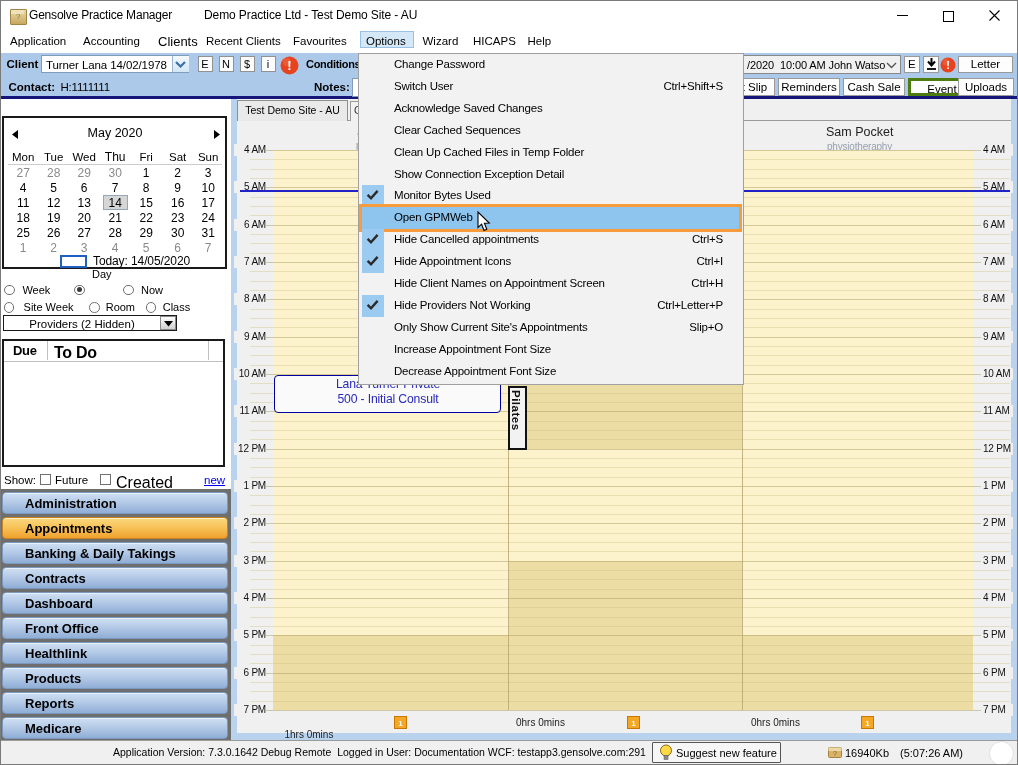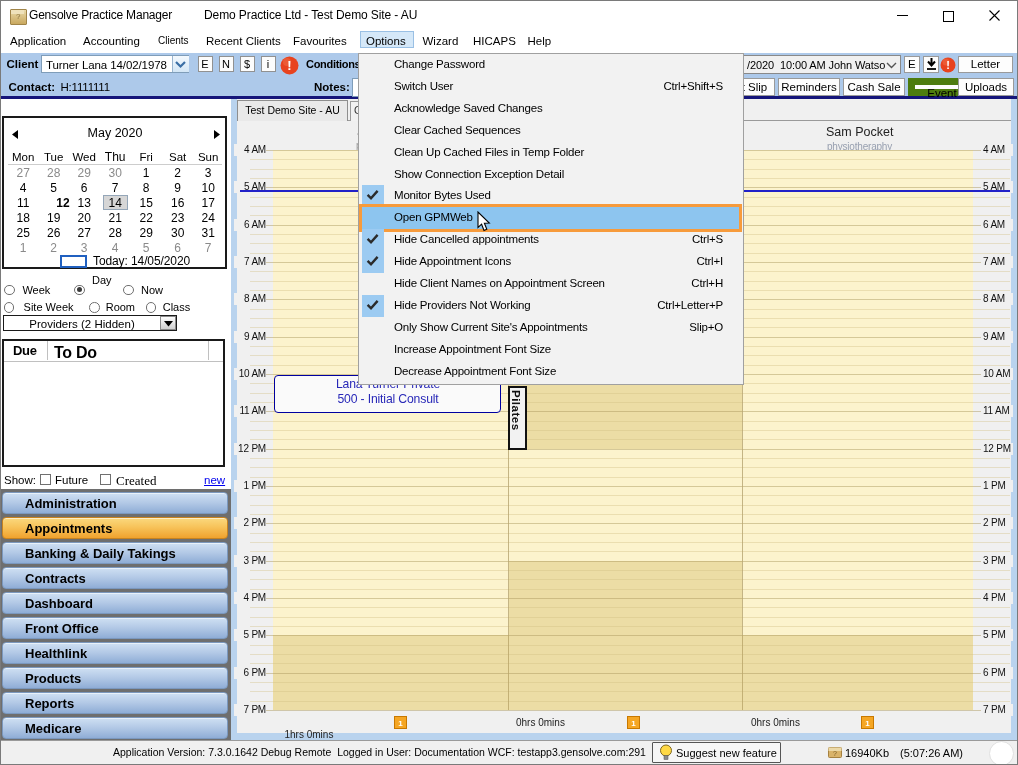--- a/index.html
+++ b/index.html
@@ -13,21 +13,21 @@
 <div class="ab" style="left:29px;top:9px;font-size:12px;color:#000;white-space:nowrap;line-height:1.1;letter-spacing:-0.2px;">Gensolve Practice Manager</div>
 <div class="ab" style="left:204px;top:9px;font-size:12px;color:#000;white-space:nowrap;line-height:1.1;letter-spacing:-0.1px;">Demo Practice Ltd - Test Demo Site - AU</div>
 <div class="ab" style="left:897px;top:15px;width:11px;height:0px;border-top:1px solid #000;"></div>
 <div class="ab" style="left:943px;top:11px;width:9px;height:9px;border:1px solid #000;"></div>
 <svg class="ab" style="left:989px;top:10px" width="11" height="11">
       <path d="M0.5 0.5 L10.5 10.5 M10.5 0.5 L0.5 10.5" stroke="#000" stroke-width="1.1"></path>
     </svg>
 <div class="ab" style="left:360px;top:30.5px;width:54px;height:17.5px;background:#d5e8f8;border:1px solid #9ac0e4;box-sizing:border-box;"></div>
 <div class="ab" style="left:10px;top:35px;font-size:11.5px;color:#000;white-space:nowrap;line-height:1.1;">Application</div>
 <div class="ab" style="left:83px;top:35px;font-size:11.5px;color:#000;white-space:nowrap;line-height:1.1;">Accounting</div>
-<div class="ab" style="left:158px;top:35px;font-size:10px;color:#000;white-space:nowrap;line-height:1.1;">Clients</div>
+<div class="ab" style="left:158px;top:35px;font-size:13px;color:#000;white-space:nowrap;line-height:1.1;">Clients</div>
 <div class="ab" style="left:206px;top:35px;font-size:11.5px;color:#000;white-space:nowrap;line-height:1.1;">Recent Clients</div>
 <div class="ab" style="left:293px;top:35px;font-size:11.5px;color:#000;white-space:nowrap;line-height:1.1;">Favourites</div>
 <div class="ab" style="left:366px;top:35px;font-size:11.5px;color:#000;white-space:nowrap;line-height:1.1;">Options</div>
 <div class="ab" style="left:422.5px;top:35px;font-size:11.5px;color:#000;white-space:nowrap;line-height:1.1;">Wizard</div>
 <div class="ab" style="left:473px;top:35px;font-size:11.5px;color:#000;white-space:nowrap;line-height:1.1;">HICAPS</div>
 <div class="ab" style="left:527.5px;top:35px;font-size:11.5px;color:#000;white-space:nowrap;line-height:1.1;">Help</div>
 <div class="ab" style="left:0px;top:53px;width:1018px;height:44px;background:#adc9ea;"></div>
 <div class="ab" style="left:0px;top:96px;width:1018px;height:3px;background:#15157a;"></div>
 <div class="ab" style="left:6.5px;top:58px;font-size:11.5px;color:#000;white-space:nowrap;line-height:1.1;font-weight:bold;">Client</div>
 <div class="ab" style="left:41px;top:55px;width:148px;height:18px;background:#fff;border:1px solid #7f9db9;box-sizing:border-box;"></div>
@@ -64,21 +64,21 @@
     </svg>
 <svg class="ab" style="left:940px;top:57px" width="16" height="16">
       <circle cx="8" cy="8" r="7.5" fill="#e8431f"></circle>
       <circle cx="6" cy="5" r="3.5" fill="#ef6a44" opacity="0.6"></circle>
       <text x="8" y="12" font-family="Liberation Sans" font-size="11" font-weight="bold" fill="#fff" text-anchor="middle">!</text>
     </svg>
 <div class="ab" style="left:958px;top:56px;width:55px;height:17px;background:#fdfdfd;border:1px solid #9a9a9a;text-align:center;font-size:11.5px;line-height:15px;color:#000;box-sizing:border-box;">Letter</div>
 <div class="ab" style="left:734px;top:78px;width:41px;height:18px;background:#fdfdfd;border:1px solid #9a9a9a;text-align:center;font-size:11.5px;line-height:16px;color:#000;box-sizing:border-box;">t Slip</div>
 <div class="ab" style="left:778px;top:78px;width:62px;height:18px;background:#fdfdfd;border:1px solid #9a9a9a;text-align:center;font-size:11.5px;line-height:16px;color:#000;box-sizing:border-box;">Reminders</div>
 <div class="ab" style="left:843px;top:78px;width:62px;height:18px;background:#fdfdfd;border:1px solid #9a9a9a;text-align:center;font-size:11.5px;line-height:16px;color:#000;box-sizing:border-box;">Cash Sale</div>
-<div class="ab" style="left:908px;top:78px;width:68px;height:18px;background:#fdfdfd;border:7px solid #4d7c0f;text-align:center;font-size:11.5px;line-height:16px;color:#000;box-sizing:border-box;">Event</div>
+<div class="ab" style="left:908px;top:78px;width:68px;height:18px;background:#fdfdfd;border:3px solid #4d7c0f;text-align:center;font-size:11.5px;line-height:16px;color:#000;box-sizing:border-box;">Event</div>
 <div class="ab" style="left:958px;top:78px;width:56px;height:18px;background:#fdfdfd;border:1px solid #9a9a9a;text-align:center;font-size:11.5px;line-height:16px;color:#000;box-sizing:border-box;">Uploads</div>
 <div class="ab" style="left:0px;top:99px;width:232px;height:640px;background:#fff;"></div>
 <div class="ab" style="left:2px;top:116px;width:225px;height:153px;background:#fff;border:2px solid #1a1a1a;box-sizing:border-box;"></div>
 <div class="ab" style="left:0px;top:127px;font-size:12.5px;color:#000;white-space:nowrap;line-height:1.1;width:230px;text-align:center;">May 2020</div>
 <svg class="ab" style="left:12px;top:130px" width="7" height="9">
       <path d="M6 0 L0 4.5 L6 9 Z" fill="#000"></path>
     </svg>
 <svg class="ab" style="left:213px;top:130px" width="7" height="9">
       <path d="M1 0 L7 4.5 L1 9 Z" fill="#000"></path>
     </svg>
@@ -98,21 +98,21 @@
 <div class="ab" style="left:161.7px;top:167px;font-size:12px;color:#000;white-space:nowrap;line-height:1.1;width:32px;text-align:center;">2</div>
 <div class="ab" style="left:192.2px;top:167px;font-size:12px;color:#000;white-space:nowrap;line-height:1.1;width:32px;text-align:center;">3</div>
 <div class="ab" style="left:7.199999999999999px;top:182px;font-size:12px;color:#000;white-space:nowrap;line-height:1.1;width:32px;text-align:center;">4</div>
 <div class="ab" style="left:37.7px;top:182px;font-size:12px;color:#000;white-space:nowrap;line-height:1.1;width:32px;text-align:center;">5</div>
 <div class="ab" style="left:68.2px;top:182px;font-size:12px;color:#000;white-space:nowrap;line-height:1.1;width:32px;text-align:center;">6</div>
 <div class="ab" style="left:99.2px;top:182px;font-size:12px;color:#000;white-space:nowrap;line-height:1.1;width:32px;text-align:center;">7</div>
 <div class="ab" style="left:130.2px;top:182px;font-size:12px;color:#000;white-space:nowrap;line-height:1.1;width:32px;text-align:center;">8</div>
 <div class="ab" style="left:161.7px;top:182px;font-size:12px;color:#000;white-space:nowrap;line-height:1.1;width:32px;text-align:center;">9</div>
 <div class="ab" style="left:192.2px;top:182px;font-size:12px;color:#000;white-space:nowrap;line-height:1.1;width:32px;text-align:center;">10</div>
 <div class="ab" style="left:7.199999999999999px;top:197px;font-size:12px;color:#000;white-space:nowrap;line-height:1.1;width:32px;text-align:center;">11</div>
-<div class="ab" style="left:37.7px;top:197px;font-size:12px;color:#000;white-space:nowrap;line-height:1.1;width:32px;text-align:right;font-weight:bold;">12</div>
+<div class="ab" style="left:37.7px;top:197px;font-size:12px;color:#000;white-space:nowrap;line-height:1.1;width:32px;text-align:center;">12</div>
 <div class="ab" style="left:68.2px;top:197px;font-size:12px;color:#000;white-space:nowrap;line-height:1.1;width:32px;text-align:center;">13</div>
 <div class="ab" style="left:102.7px;top:195px;width:25px;height:15px;background:#d6d6d6;border:1px solid #94a6b8;box-sizing:border-box;"></div>
 <div class="ab" style="left:99.2px;top:197px;font-size:12px;color:#000;white-space:nowrap;line-height:1.1;width:32px;text-align:center;">14</div>
 <div class="ab" style="left:130.2px;top:197px;font-size:12px;color:#000;white-space:nowrap;line-height:1.1;width:32px;text-align:center;">15</div>
 <div class="ab" style="left:161.7px;top:197px;font-size:12px;color:#000;white-space:nowrap;line-height:1.1;width:32px;text-align:center;">16</div>
 <div class="ab" style="left:192.2px;top:197px;font-size:12px;color:#000;white-space:nowrap;line-height:1.1;width:32px;text-align:center;">17</div>
 <div class="ab" style="left:7.199999999999999px;top:212px;font-size:12px;color:#000;white-space:nowrap;line-height:1.1;width:32px;text-align:center;">18</div>
 <div class="ab" style="left:37.7px;top:212px;font-size:12px;color:#000;white-space:nowrap;line-height:1.1;width:32px;text-align:center;">19</div>
 <div class="ab" style="left:68.2px;top:212px;font-size:12px;color:#000;white-space:nowrap;line-height:1.1;width:32px;text-align:center;">20</div>
 <div class="ab" style="left:99.2px;top:212px;font-size:12px;color:#000;white-space:nowrap;line-height:1.1;width:32px;text-align:center;">21</div>
@@ -132,21 +132,21 @@
 <div class="ab" style="left:99.2px;top:242px;font-size:12px;color:#8a8a8a;white-space:nowrap;line-height:1.1;width:32px;text-align:center;">4</div>
 <div class="ab" style="left:130.2px;top:242px;font-size:12px;color:#8a8a8a;white-space:nowrap;line-height:1.1;width:32px;text-align:center;">5</div>
 <div class="ab" style="left:161.7px;top:242px;font-size:12px;color:#8a8a8a;white-space:nowrap;line-height:1.1;width:32px;text-align:center;">6</div>
 <div class="ab" style="left:192.2px;top:242px;font-size:12px;color:#8a8a8a;white-space:nowrap;line-height:1.1;width:32px;text-align:center;">7</div>
 <div class="ab" style="left:60px;top:255px;width:27px;height:13px;background:#fff;border:2px solid #2060c0;box-sizing:border-box;"></div>
 <div class="ab" style="left:93px;top:255px;font-size:12px;color:#000;white-space:nowrap;line-height:1.1;letter-spacing:-0.1px;">Today: 14/05/2020</div>
 <div class="ab" style="left:4.2px;top:284.5px;width:10.5px;height:10.5px;background:#fff;border:1px solid #707070;border-radius:50%;box-sizing:border-box;"></div>
 <div class="ab" style="left:22.4px;top:283.5px;font-size:11px;color:#000;white-space:nowrap;line-height:1.1;">Week</div>
 <div class="ab" style="left:74.3px;top:284.5px;width:10.5px;height:10.5px;background:#fff;border:1px solid #707070;border-radius:50%;box-sizing:border-box;"></div>
 <div class="ab" style="left:77.1px;top:287.3px;width:5px;height:5px;background:#3a3a3a;border-radius:50%;"></div>
-<div class="ab" style="left:92px;top:274px;font-size:11px;color:#000;white-space:nowrap;line-height:1.1;">Day</div>
+<div class="ab" style="left:92px;top:268px;font-size:11px;color:#000;white-space:nowrap;line-height:1.1;">Day</div>
 <div class="ab" style="left:123.3px;top:284.5px;width:10.5px;height:10.5px;background:#fff;border:1px solid #707070;border-radius:50%;box-sizing:border-box;"></div>
 <div class="ab" style="left:141px;top:283.5px;font-size:11px;color:#000;white-space:nowrap;line-height:1.1;">Now</div>
 <div class="ab" style="left:3.5px;top:302.0px;width:10.5px;height:10.5px;background:#fff;border:1px solid #707070;border-radius:50%;box-sizing:border-box;"></div>
 <div class="ab" style="left:23.6px;top:301.0px;font-size:11px;color:#000;white-space:nowrap;line-height:1.1;">Site Week</div>
 <div class="ab" style="left:89.2px;top:302.0px;width:10.5px;height:10.5px;background:#fff;border:1px solid #707070;border-radius:50%;box-sizing:border-box;"></div>
 <div class="ab" style="left:105.7px;top:301.0px;font-size:11px;color:#000;white-space:nowrap;line-height:1.1;">Room</div>
 <div class="ab" style="left:145.8px;top:302.0px;width:10.5px;height:10.5px;background:#fff;border:1px solid #707070;border-radius:50%;box-sizing:border-box;"></div>
 <div class="ab" style="left:162.7px;top:301.0px;font-size:11px;color:#000;white-space:nowrap;line-height:1.1;">Class</div>
 <div class="ab" style="left:3px;top:315px;width:174px;height:16px;background:#fff;border:1px solid #1a1a1a;box-sizing:border-box;"></div>
 <div class="ab" style="left:3px;top:317.5px;font-size:11.5px;color:#000;white-space:nowrap;line-height:1.1;width:158px;text-align:center;">Providers (2 Hidden)</div>
@@ -157,21 +157,21 @@
 <div class="ab" style="left:2px;top:339px;width:223px;height:128px;background:#fff;border:2px solid #1a1a1a;box-sizing:border-box;"></div>
 <div class="ab" style="left:13px;top:344px;font-size:13px;color:#000;white-space:nowrap;line-height:1.1;font-weight:bold;letter-spacing:-0.3px;">Due</div>
 <div class="ab" style="left:54px;top:344px;font-size:16px;color:#000;white-space:nowrap;line-height:1.1;font-weight:bold;letter-spacing:-0.3px;text-align:center;">To Do</div>
 <div class="ab" style="left:46.5px;top:341px;width:0px;height:19px;border-left:1px solid #c0c0c0;"></div>
 <div class="ab" style="left:207.5px;top:341px;width:0px;height:19px;border-left:1px solid #c0c0c0;"></div>
 <div class="ab" style="left:4px;top:360.5px;width:219px;height:0px;border-top:1px solid #c0c0c0;"></div>
 <div class="ab" style="left:4px;top:473.5px;font-size:11.5px;color:#000;white-space:nowrap;line-height:1.1;">Show:</div>
 <div class="ab" style="left:39.5px;top:474px;width:11px;height:11px;background:#fff;border:1px solid #707070;box-sizing:border-box;"></div>
 <div class="ab" style="left:55px;top:473.5px;font-size:11.5px;color:#000;white-space:nowrap;line-height:1.1;">Future</div>
 <div class="ab" style="left:100px;top:474px;width:11px;height:11px;background:#fff;border:1px solid #707070;box-sizing:border-box;"></div>
-<div class="ab" style="left:116px;top:473.5px;font-size:13px;color:#000;white-space:nowrap;line-height:1.1;font-family:Liberation Serif, serif;">Created</div>
+<div class="ab" style="left:116px;top:473.5px;font-size:16px;color:#000;white-space:nowrap;line-height:1.1;">Created</div>
 <div class="ab" style="left:204px;top:473.5px;font-size:11.5px;color:#0000ee;white-space:nowrap;line-height:1.1;text-decoration:underline;">new</div>
 <div class="ab" style="left:0px;top:489px;width:232px;height:251px;background:#6e6e6e;"></div>
 <div class="ab" style="left:2px;top:492px;width:226px;height:22px;background:linear-gradient(#cfe0f3,#b3c9e6 48%,#8fadd6);border:1px solid #7b98be;border-radius:4px;box-sizing:border-box;box-shadow:inset 0 1px 0 rgba(255,255,255,0.55);"></div>
 <div class="ab" style="left:25px;top:496.5px;font-size:13px;color:#000;white-space:nowrap;line-height:1.1;font-weight:bold;">Administration</div>
 <div class="ab" style="left:2px;top:517px;width:226px;height:22px;background:linear-gradient(#fbd97e,#f7c35a 45%,#f0a22e);border:1px solid #c8831f;border-radius:4px;box-sizing:border-box;box-shadow:inset 0 1px 0 rgba(255,255,255,0.55);"></div>
 <div class="ab" style="left:25px;top:521.5px;font-size:13px;color:#000;white-space:nowrap;line-height:1.1;font-weight:bold;">Appointments</div>
 <div class="ab" style="left:2px;top:542px;width:226px;height:22px;background:linear-gradient(#cfe0f3,#b3c9e6 48%,#8fadd6);border:1px solid #7b98be;border-radius:4px;box-sizing:border-box;box-shadow:inset 0 1px 0 rgba(255,255,255,0.55);"></div>
 <div class="ab" style="left:25px;top:546.5px;font-size:13px;color:#000;white-space:nowrap;line-height:1.1;font-weight:bold;">Banking &amp; Daily Takings</div>
 <div class="ab" style="left:2px;top:567px;width:226px;height:22px;background:linear-gradient(#cfe0f3,#b3c9e6 48%,#8fadd6);border:1px solid #7b98be;border-radius:4px;box-sizing:border-box;box-shadow:inset 0 1px 0 rgba(255,255,255,0.55);"></div>
 <div class="ab" style="left:25px;top:571.5px;font-size:13px;color:#000;white-space:nowrap;line-height:1.1;font-weight:bold;">Contracts</div>

